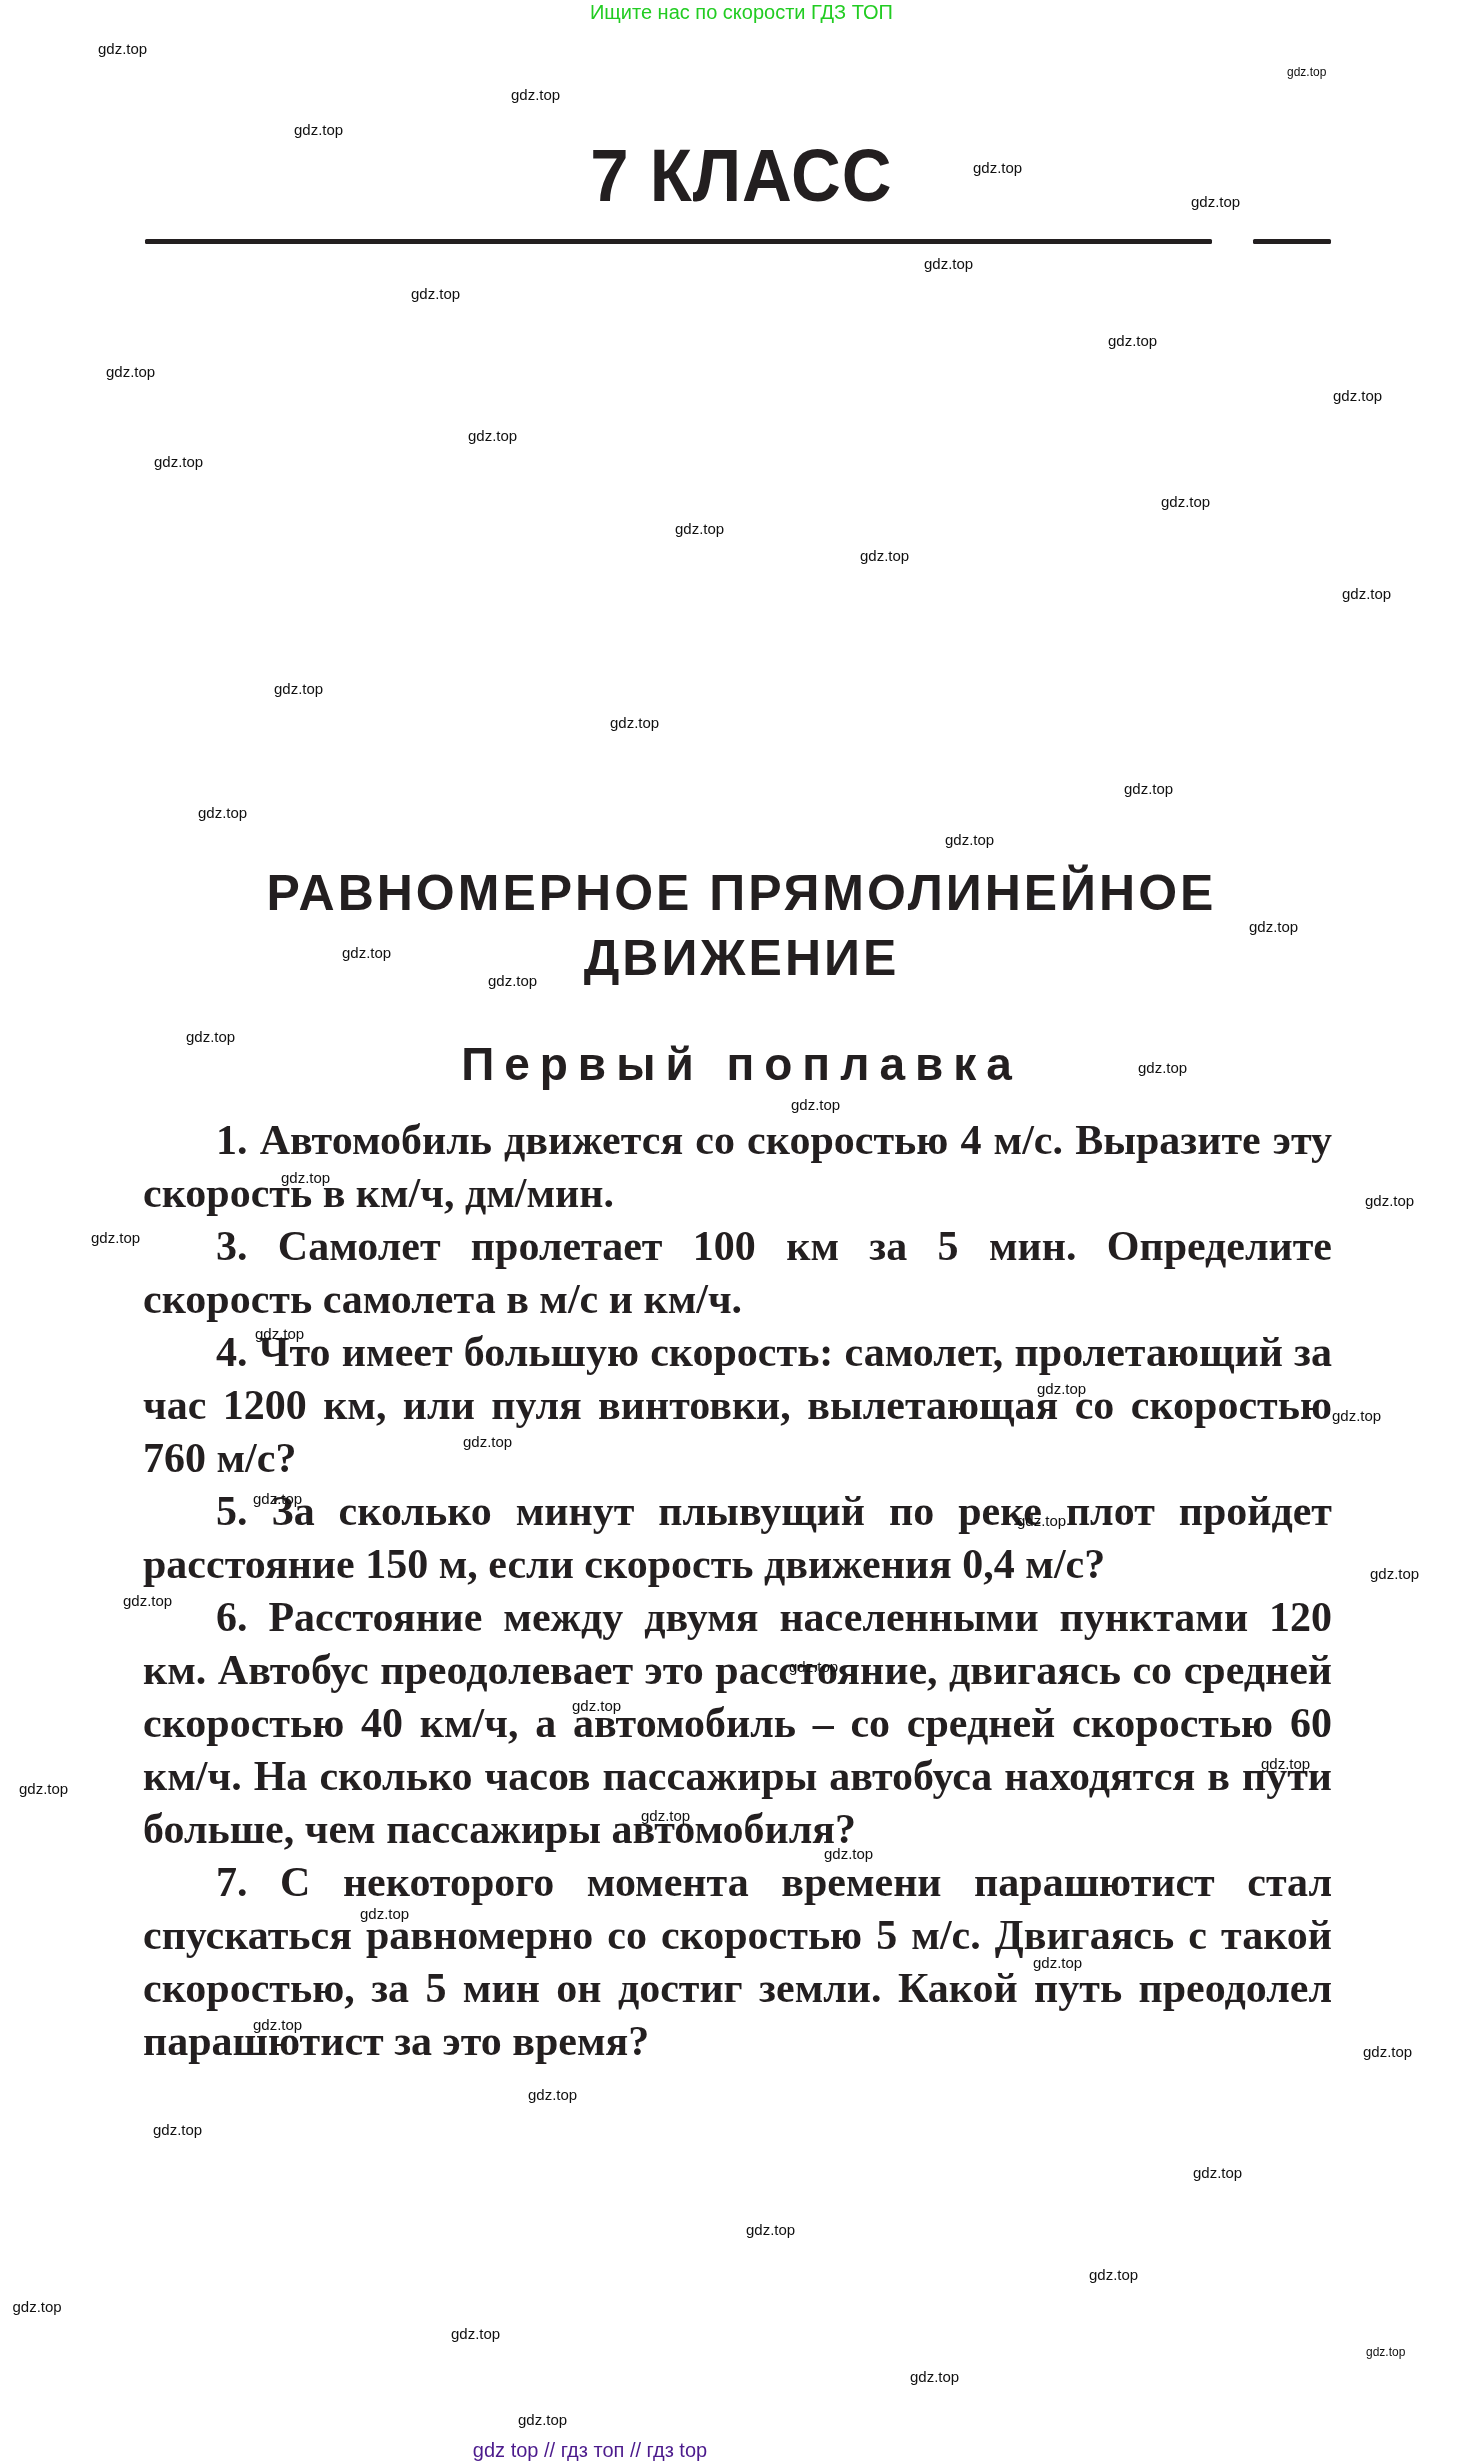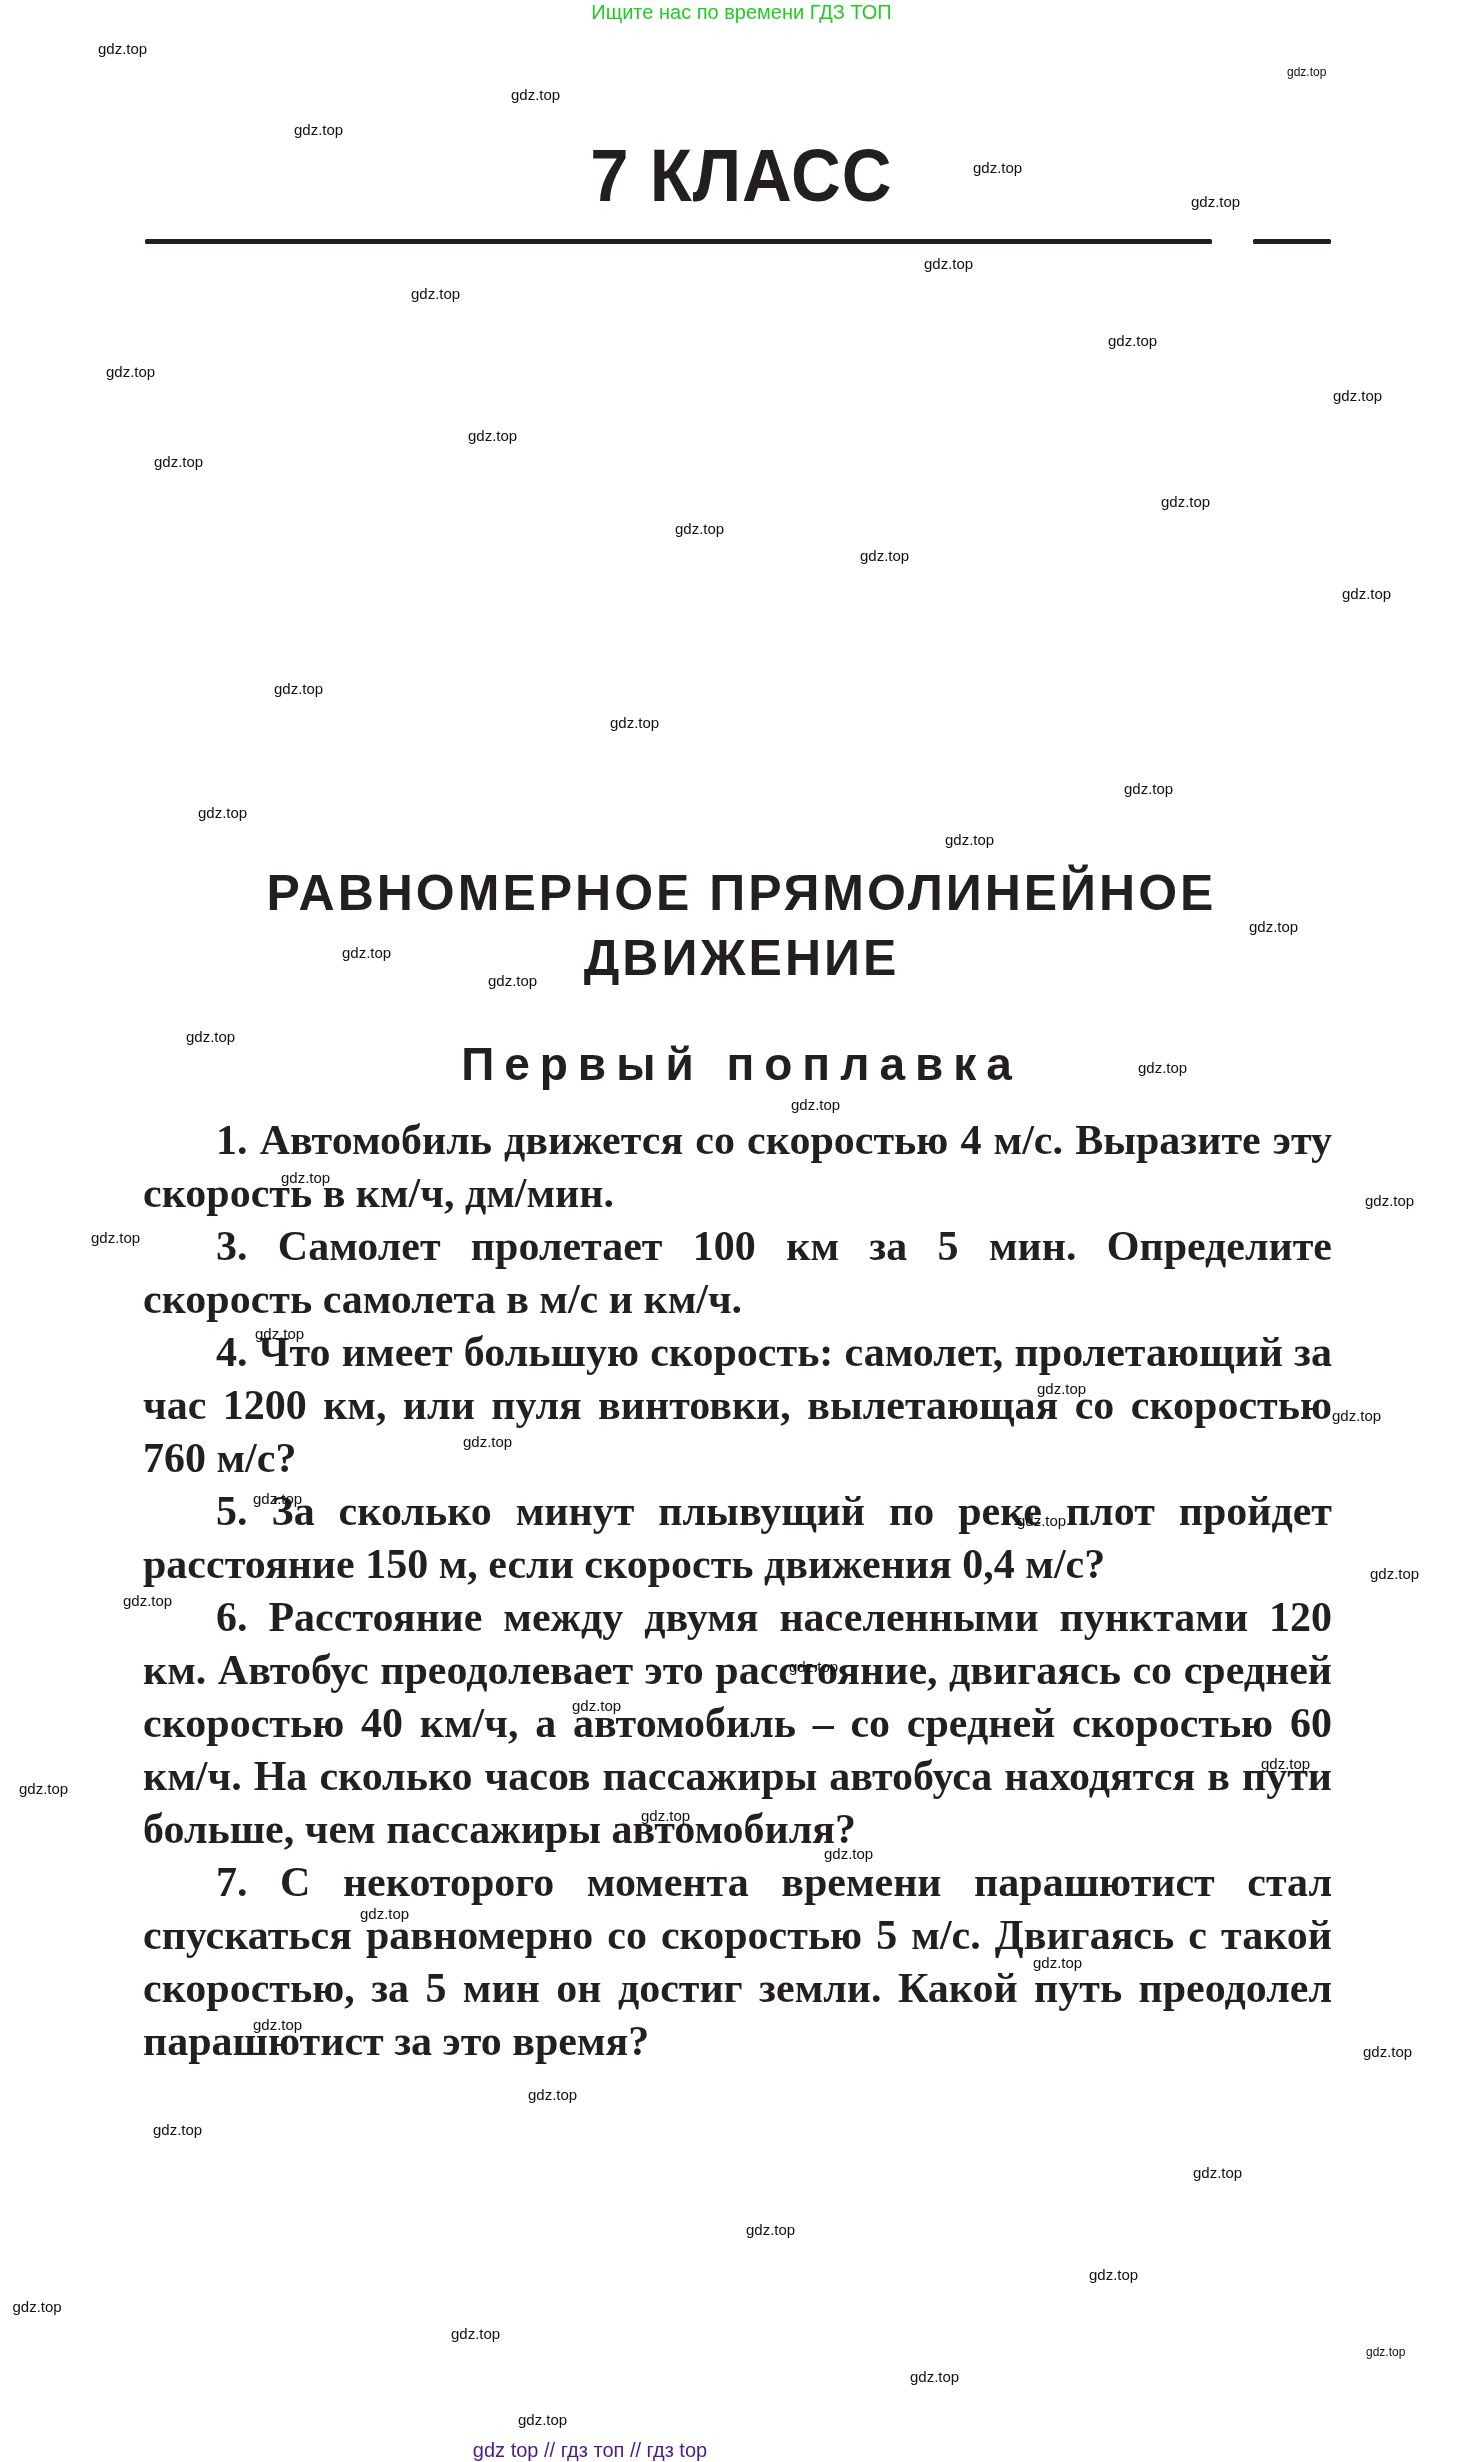--- a/index.html
+++ b/index.html
@@ -12,21 +12,21 @@
   .problems { position: absolute; left: 143px; width: 1189px; top: 1114px; font-family: "Liberation Serif", serif; font-weight: bold; font-size: 42px; line-height: 53px; text-align: justify; }
   .problem { margin: 0 0 0 0; text-indent: 73px; }
   .problem .num { font-weight: bold; }
   .wm { position: absolute; font-family: "Liberation Sans", sans-serif; font-size: 15px; color: #111; white-space: nowrap; }
   .wm.small { font-size: 12px; }
   .footer { position: absolute; left: 0; width: 1180px; top: 2439px; text-align: center; font-family: "Liberation Sans", sans-serif; font-size: 20px; line-height: 22px; color: #4b1a8c; }
 </style>
 </head>
 <body>
 
-<div class="top-banner">Ищите нас по времени ГДЗ ТОП</div>
+<div class="top-banner">Ищите нас по скорости ГДЗ ТОП</div>
 
 <div class="grade-title">7 КЛАСС</div>
 <div class="rule" style="left:145px; width:1067px;"></div>
 <div class="rule" style="left:1253px; width:78px;"></div>
 
 <div class="section-title" style="top:861px;">РАВНОМЕРНОЕ ПРЯМОЛИНЕЙНОЕ</div>
 <div class="section-title" style="top:926px;">ДВИЖЕНИЕ</div>
 
 <div class="level-title">Первый поплавка</div>
 

